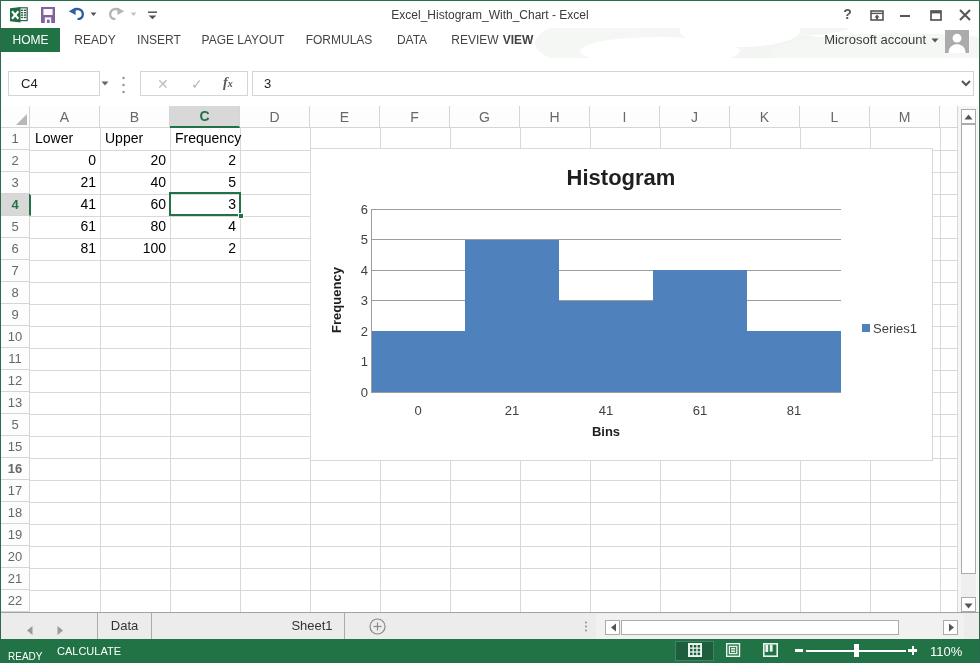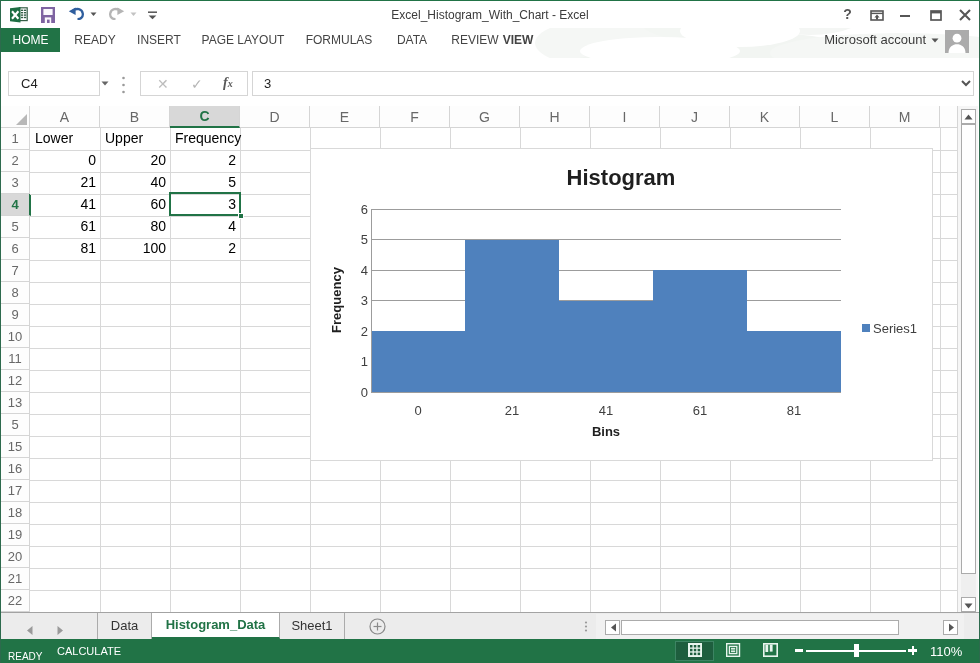--- a/index.html
+++ b/index.html
@@ -161,21 +161,21 @@
 <div class="abs rowhead" style="top:132px;">6</div>
 <div class="abs rowhead" style="top:154px;">7</div>
 <div class="abs rowhead" style="top:176px;">8</div>
 <div class="abs rowhead" style="top:198px;">9</div>
 <div class="abs rowhead" style="top:220px;">10</div>
 <div class="abs rowhead" style="top:242px;">11</div>
 <div class="abs rowhead" style="top:264px;">12</div>
 <div class="abs rowhead" style="top:286px;">13</div>
 <div class="abs rowhead" style="top:308px;">5</div>
 <div class="abs rowhead" style="top:330px;">15</div>
-<div class="abs rowhead" style="top:352px;">16</div>
+<div class="abs rowhead" style="top:352px;font-weight:bold;">16</div>
 <div class="abs rowhead" style="top:374px;">17</div>
 <div class="abs rowhead" style="top:396px;">18</div>
 <div class="abs rowhead" style="top:418px;">19</div>
 <div class="abs rowhead" style="top:440px;">20</div>
 <div class="abs rowhead" style="top:462px;">21</div>
 <div class="abs rowhead" style="top:484px;">22</div>
 <div class="abs gvline" style="left:99px;"></div>
 <div class="abs gvline" style="left:169px;"></div>
 <div class="abs gvline" style="left:239px;"></div>
 <div class="abs gvline" style="left:309px;"></div>
@@ -288,21 +288,20 @@
 </div>
 
 <div class="abs" id="tabbar" style="left:0;top:612px;width:980px;height:27px;background:#ececec;border-top:1px solid #a3a3a3;">
 <div class="abs" style="left:27px;top:8px;"><svg width="6" height="9">
         <path d="M5.5 0 L5.5 9 L0 4.5 Z" fill="#9a9a9a"></path>
       </svg></div>
 <div class="abs" style="left:57px;top:8px;"><svg width="6" height="9">
         <path d="M0.5 0 L0.5 9 L6 4.5 Z" fill="#9a9a9a"></path>
       </svg></div>
 <div class="abs" style="left:97px;top:0px;width:55px;height:26px;border-left:1px solid #ababab;border-right:1px solid #ababab;font-size:13px;color:#333;text-align:center;line-height:25px;">Data</div>
-<div class="abs" style="left:152px;top:0px;width:128px;height:26px;background:#ffffff;border-right:1px solid #ababab;border-bottom:2px solid #217346;font-size:13px;color:#217346;font-weight:bold;text-align:center;line-height:23px;">Histogram_Data</div>
 <div class="abs" style="left:280px;top:0px;width:65px;height:26px;border-right:1px solid #ababab;font-size:13px;color:#333;text-align:center;line-height:25px;">Sheet1</div>
 <div class="abs" style="left:369px;top:5px;"><svg width="17" height="17">
         <circle cx="8.5" cy="8.5" r="7.5" fill="none" stroke="#8a8a8a" stroke-width="1.2"></circle>
         <line x1="4.5" y1="8.5" x2="12.5" y2="8.5" stroke="#8a8a8a" stroke-width="1.2"></line>
         <line x1="8.5" y1="4.5" x2="8.5" y2="12.5" stroke="#8a8a8a" stroke-width="1.2"></line>
       </svg></div>
 <svg class="abs" style="left:584px;top:8px;" width="4" height="12">
       <circle cx="2" cy="1.5" r="1.1" fill="#9a9a9a"></circle>
       <circle cx="2" cy="5.5" r="1.1" fill="#9a9a9a"></circle>
       <circle cx="2" cy="9.5" r="1.1" fill="#9a9a9a"></circle>

